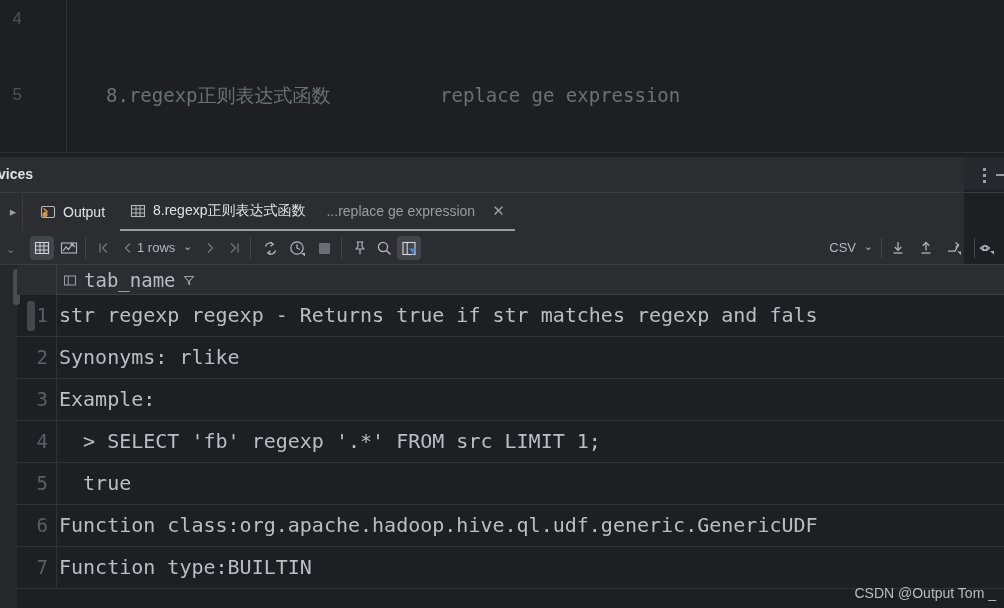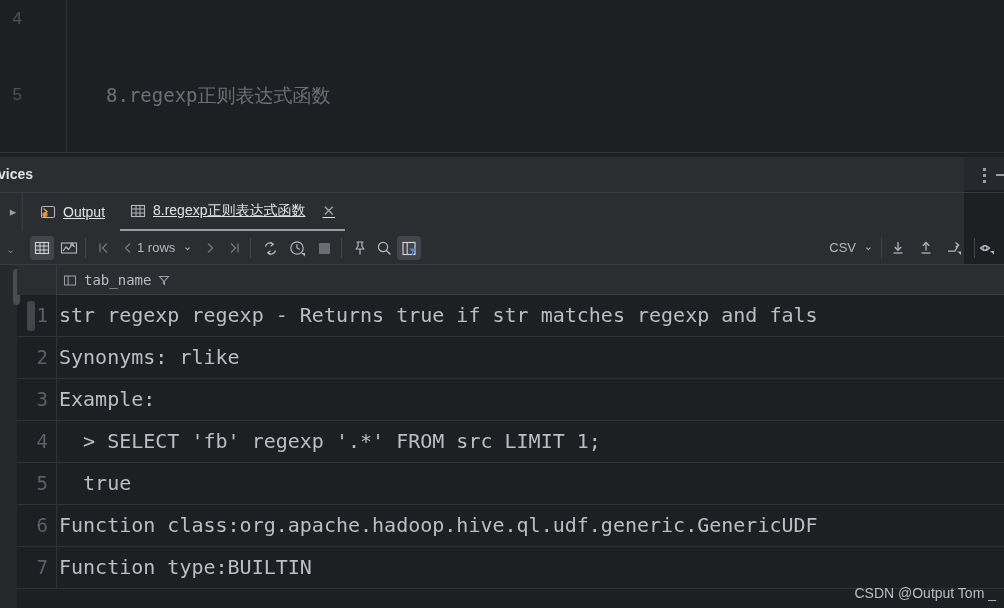--- a/index.html
+++ b/index.html
@@ -90,21 +90,21 @@
     position: absolute; left: 6px; top: 11px; width: 14px; height: 16px;
     color: #9a9da3; font-size: 13px; line-height: 16px; text-align: center;
   }
   .tab-sep-v {
     position: absolute; left: 22px; top: 0; width: 1px; height: 38px;
     background: #393b40;
   }
   .tab {
     position: absolute; top: 0; height: 38px;
     display: flex; align-items: center; gap: 7px;
-    padding: 0 10px; font-size: 14px; color: #dfe1e5; text-decoration: underline;
+    padding: 0 10px; font-size: 14px; color: #dfe1e5;
   }
   .tab#tab-output { left: 30px; }
   .tab#tab-result { left: 120px; }
   .tab.active { border-bottom: 2px solid #9a9da3; }
   .tab-sub { color: #9a9da3; padding-left: 14px; }
   .tab-close {
     color: #9a9da3; font-size: 15px; padding-left: 10px;
   }
   .tab-icon { width: 16px; height: 16px; display: block; }
 
@@ -150,21 +150,21 @@
     background: #2b2d30; border-bottom: 1px solid #3b3d41;
   }
   .colhead-num {
     position: absolute; left: 0; top: 0; width: 40px; height: 30px;
     border-right: 1px solid #3b3d41; background: #2b2d30;
   }
   .colhead-cell {
     position: absolute; left: 40px; top: 0; height: 30px;
     display: flex; align-items: center; gap: 6px; padding-left: 6px;
     font-family: "DejaVu Sans Mono", "Liberation Mono", monospace;
-    font-size: 14px; color: #b9bcc2;
+    font-size: 19px; color: #b9bcc2;
   }
   .row {
     position: absolute; left: 17px; width: 987px; height: 42px;
     border-bottom: 1px solid #303236;
   }
   .row-num {
     position: absolute; left: 0; top: 0; width: 40px; height: 41px;
     border-right: 1px solid #303236;
     text-align: right; padding-right: 8px; line-height: 41px;
     font-family: "DejaVu Sans Mono", "Liberation Mono", monospace;
@@ -204,20 +204,21 @@
         <span class="ed-num">5</span>
         <span class="ed-bp">
           <svg width="22" height="20" viewBox="0 0 22 20">
             <line x1="1" y1="10" x2="20" y2="10" stroke="#db5c5c" stroke-width="1.4"></line>
             <circle cx="10.5" cy="9" r="6" fill="#db5c5c"></circle>
             <text x="10.5" y="13" font-size="9" fill="#2b2d30" text-anchor="middle" font-family="Liberation Sans, sans-serif" font-weight="bold">0</text>
             <line x1="6" y1="17" x2="15" y2="17" stroke="#e8e8e8" stroke-width="1.4"></line>
           </svg>
         </span>
         <span class="ed-text ed-comment" style="left:106px">8.regexp正则表达式函数</span>
+        <span class="ed-text ed-comment" style="left:440px">replace ge expression</span>
       </div>
 
       <div class="ed-line current" style="top:76px">
         <span class="ed-num" style="color:#8a8d93">6</span>
         <span class="ed-check">✓</span>
         <span class="ed-text"><span class="kw">desc function extended </span><span class="fn-name">regexp</span><span class="punc">;</span></span>
         <span class="sel-box"></span>
       </div>
 
       <div class="ed-line" style="top:114px">
@@ -259,20 +260,21 @@
         <span class="tab-icon">
           <svg width="16" height="16" viewBox="0 0 16 16">
             <rect x="1.5" y="2.5" width="13" height="11" fill="none" stroke="#b4b7bd" stroke-width="1.1"></rect>
             <line x1="1.5" y1="6" x2="14.5" y2="6" stroke="#b4b7bd" stroke-width="1"></line>
             <line x1="1.5" y1="10" x2="14.5" y2="10" stroke="#b4b7bd" stroke-width="1"></line>
             <line x1="6" y1="2.5" x2="6" y2="13.5" stroke="#b4b7bd" stroke-width="1"></line>
             <line x1="10" y1="2.5" x2="10" y2="13.5" stroke="#b4b7bd" stroke-width="1"></line>
           </svg>
         </span>
         <span>8.regexp正则表达式函数</span>
+        <span class="tab-sub">...replace ge expression</span>
         <span class="tab-close">✕</span>
       </div>
     </div>
 
     <div class="rtool">
       <span class="rtool-left-arrow">⌄</span>
 
       <div class="tb-btn sel" style="left:30px">
         <svg width="16" height="16" viewBox="0 0 16 16">
           <rect x="1.5" y="2.5" width="13" height="11" fill="none" stroke="#cfd2d6" stroke-width="1.1"></rect>

